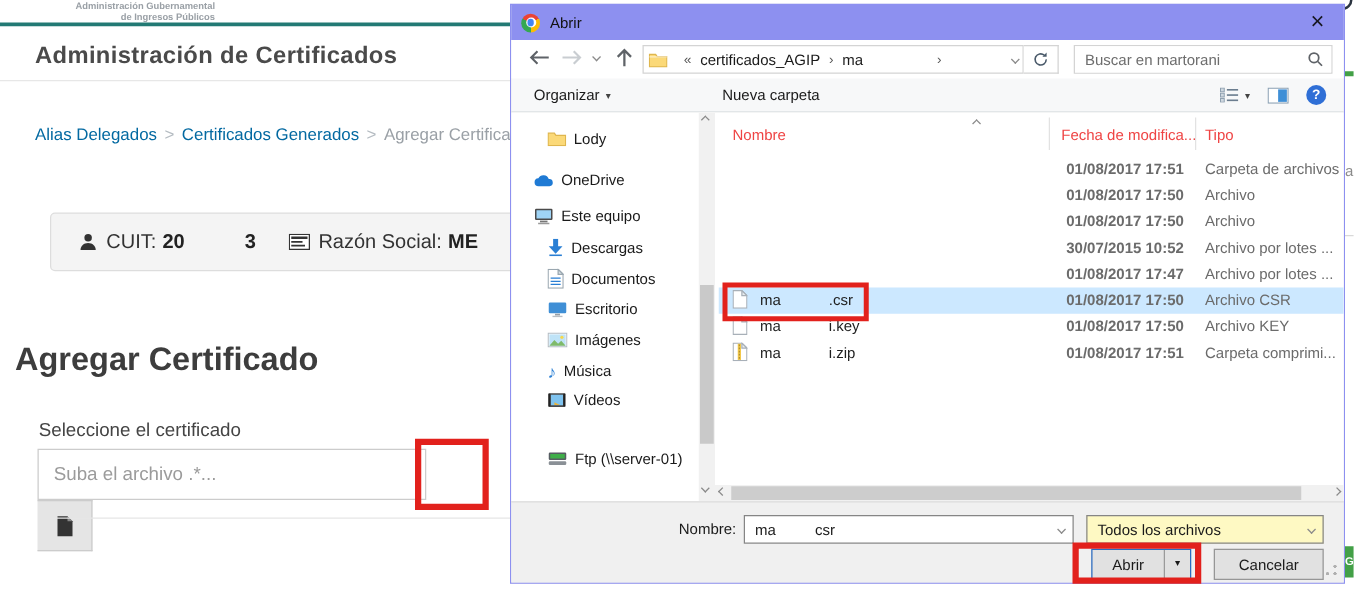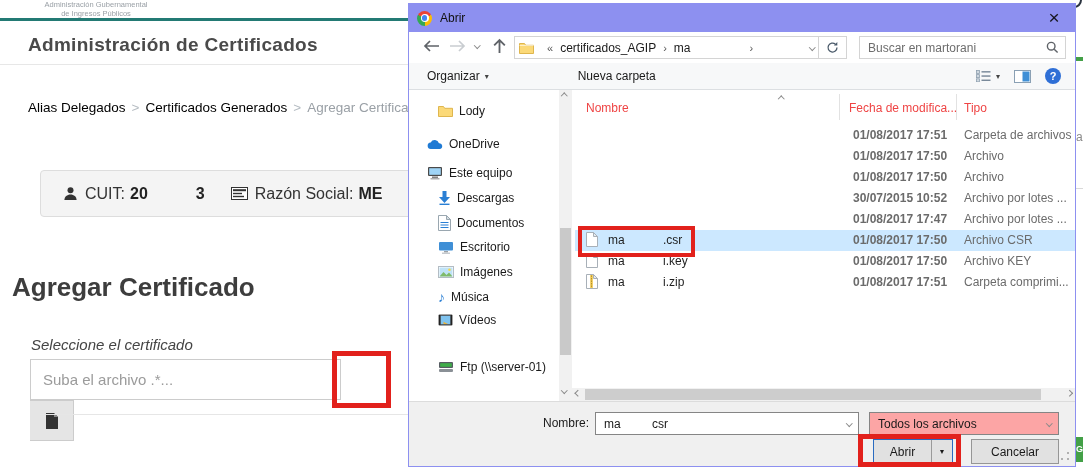--- a/index.html
+++ b/index.html
@@ -1,36 +1,36 @@
 <!DOCTYPE html>
 <html><head>
 <meta charset="utf-8">
 <style>
   * { margin:0; padding:0; box-sizing:border-box; }
   html,body { width:1083px; height:475px; overflow:hidden; background:#fff;
               font-family:"Liberation Sans", sans-serif; }
   .a { position:absolute; }
 
   
-  .org-text { left:30px; top:1px; width:132px; text-align:center;
-              font-size:7.5px; line-height:8.5px; font-weight:400; color:#9aa0a6; }
+  .org-text { left:40px; top:1px; width:132px; text-align:right;
+              font-size:7.5px; line-height:8.5px; font-weight:700; color:#9aa0a6; }
   .teal-line { left:0; top:18px; width:410px; height:3px; background:#237a74; }
   .page-title { left:28px; top:34px; font-size:19px; font-weight:700; color:#4a4a4a; letter-spacing:.3px; }
   .header-border { left:0; top:64px; width:408px; height:1px; background:#e7e7e7; }
   .breadcrumb { left:28px; top:100px; font-size:13.5px; color:#9aa0a6; }
-  .breadcrumb a { color:#000000; text-decoration:none;margin-top:43px; }
+  .breadcrumb a { color:#0369a1; text-decoration:none;margin-top:43px; }
   .crumb-sep { margin:0 6px; color:#b5bcc2; }
   .info-panel { left:40px; top:170px; width:1030px; height:47px; background:#f4f4f4;
                 border:1px solid #ddd; border-radius:4px; display:flex; align-items:center;
                 padding-left:22px; font-size:16px; color:#333; }
   .info-panel b { font-weight:700; color:#222; }
   .gap48 { display:inline-block; width:48px; }
   .gap26 { display:inline-block; width:26px; }
   .section-title { left:12px; top:272px; font-size:26px; font-weight:800; color:#3d3d3d; }
-  .select-label { left:31px; top:336px; font-size:15px; color:#444;font-style:italic; }
+  .select-label { left:31px; top:336px; font-size:15px; color:#444; }
   .file-group { left:30px; top:359px; display:flex;flex-direction:column; }
   .file-input { width:311px; height:41px; border:1px solid #ccc; font-size:15px; padding:0 12px;
                 color:#555; outline:none; font-family:"Liberation Sans",sans-serif; }
   .file-input::placeholder { color:#9b9b9b; }
   .file-btn { width:44px; height:41px; background:#e5e5e5; border:1px solid #ccc; border-left:none;
               display:flex; align-items:center; justify-content:center; cursor:pointer; }
   .left-divider { left:40px; top:414px; width:368px; height:1px; background:#e6e6e6; }
   .redbox { border:5px solid #e2211c; background:transparent; z-index:30; }
   .redbox4 { border:4px solid #e2211c; background:transparent; z-index:30; }
 
@@ -109,21 +109,21 @@
   .lrow-sel .c-date { left:278px; } .lrow-sel .c-type { left:389px; }
 
   .hsb { left:163px; top:298px; width:503px; height:13px; background:#f1f1f1; }
   .hsb-thumb { left:13px; top:1px; width:456px; height:11px; background:#cdcdcd; position:absolute; }
   .hsb-arrow { position:absolute; top:3px; }
 
   .bottombar { left:0; top:397px; width:666px; height:65px; background:#f0f0f0; border-top:1px solid #dcdcdc; }
   .fn-label { left:60px; top:14px; width:120px; text-align:right; font-size:12px; }
   .combo { position:absolute; background:#fff; border:1px solid #858585; height:23px; cursor:pointer; }
   .fn-combo { left:186px; top:10px; width:264px; }
-  .ft-combo { left:460px; top:10px; width:190px; background:#fca5a5; }
+  .ft-combo { left:460px; top:10px; width:190px; background:#fef9c3; }
   .combo-chev { position:absolute; right:7px; top:8px; }
   .combo-txt { position:absolute; left:8px; top:4px; font-size:12px; color:#1a1a1a; }
   .fn-ext { left:56px; }
   .open-btn { left:464px; top:37px; width:80px; height:25px; background:#e1e1e1; border:1px solid #2a6bc0;
               display:flex; align-items:center; cursor:pointer; }
   .open-main { width:57px; text-align:center; font-size:12px; }
   .open-sep { width:1px; height:23px; background:#9a9a9a; }
   .open-arrow { flex:1; text-align:center; font-size:7px; color:#1a1a1a; }
   .cancel-btn { left:562px; top:37px; width:88px; height:25px; background:#e1e1e1; border:1px solid #969696;
                 font-size:12px; display:flex; align-items:center; justify-content:center; cursor:pointer; }

